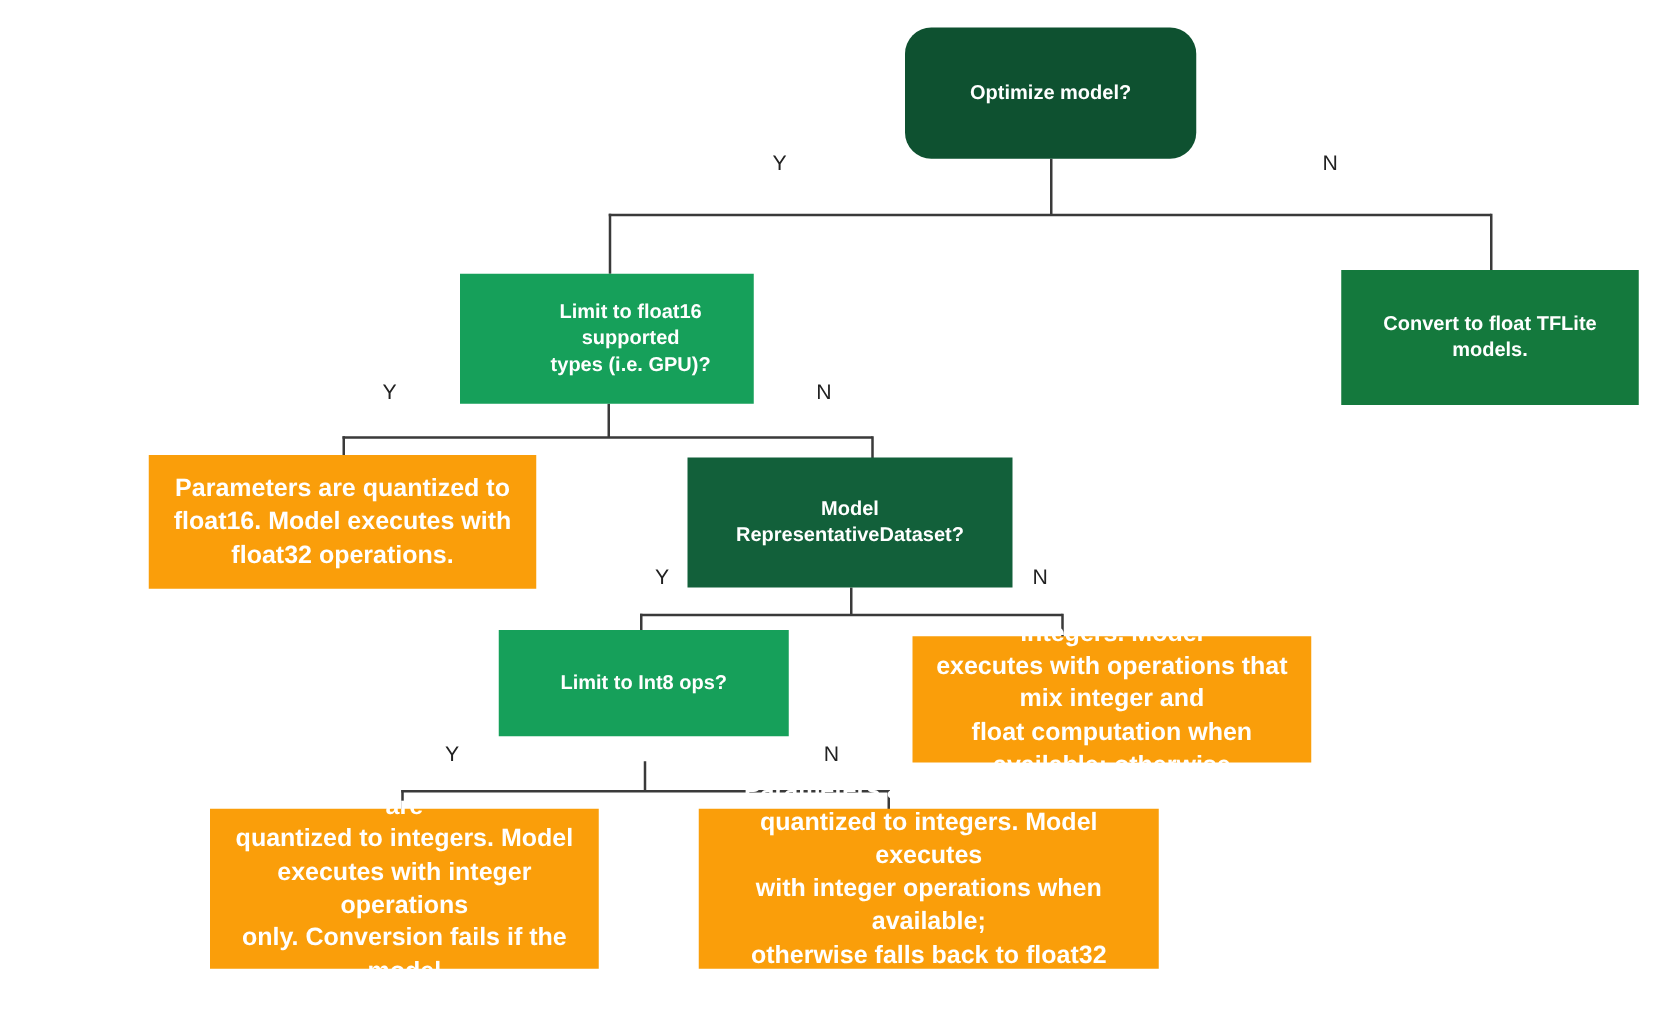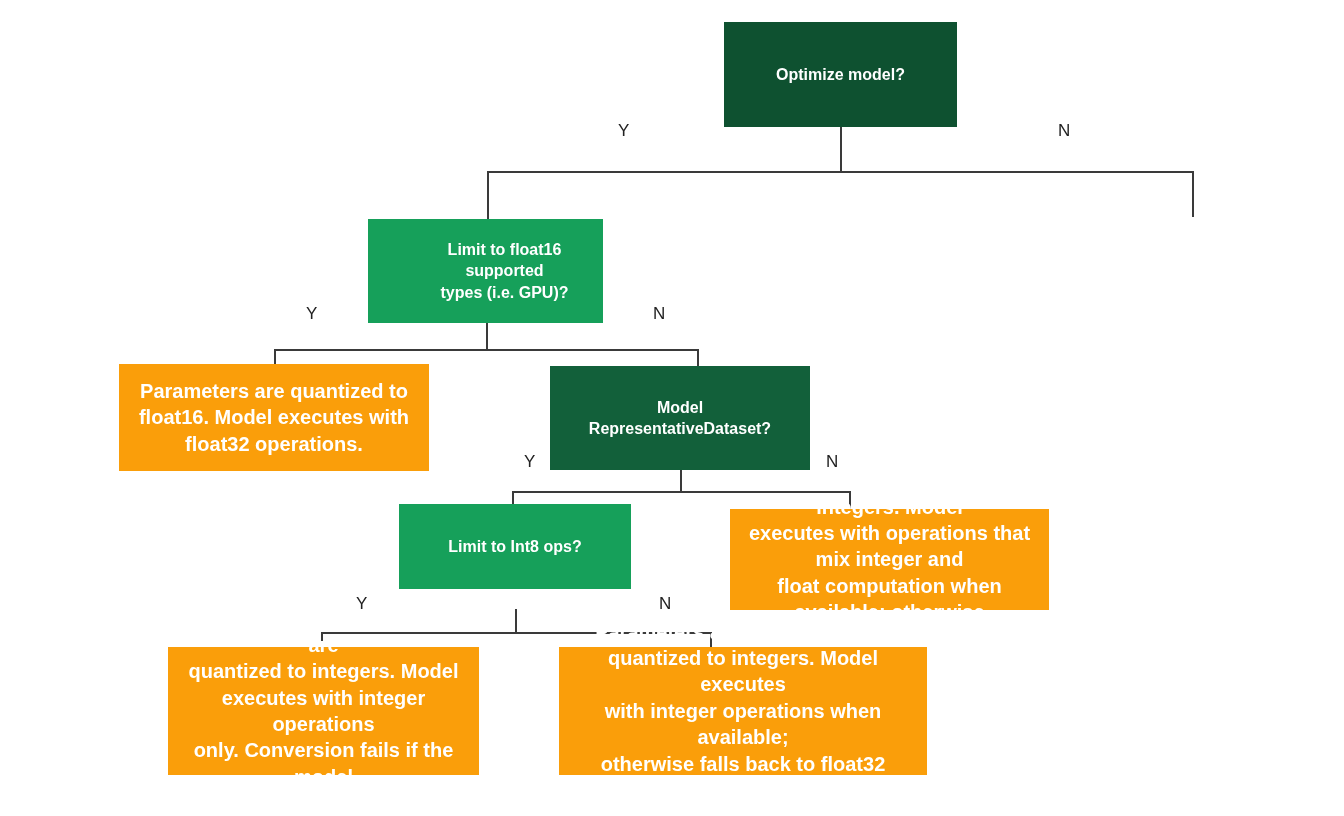--- a/index.html
+++ b/index.html
@@ -31,21 +31,21 @@
     line-height: 1.32;
     padding: 6px 10px;
     -webkit-font-smoothing: antialiased;
   }
   .node .txt {
     display: block;
     width: 100%;
     white-space: pre-line;
   }
 
-  .node.decision-root { background: #0E5130; font-size: 16px; }
+  .node.decision-root { background: #0E5130; font-size: 16px; border-radius: 21px; }
   .node.decision-bright { background: #16A05A; font-size: 16px; }
   .node.decision-dark { background: #12603A; font-size: 16px; }
   .node.terminal-green { background: #14793D; font-size: 16px; }
   .node.terminal-orange { background: #FA9E0A; font-size: 20px; }
 
   
   .edge {
     position: absolute;
     background: #3a3a3a;
   }
@@ -83,20 +83,24 @@
     <div class="edge h" style="left: 321px; top: 632px; width: 390px;"></div>
     <div class="edge v" style="left: 321px; top: 632px; height: 16px;"></div>
     <div class="edge v" style="left: 710px; top: 632px; height: 16px;"></div>
     <div class="node decision-root" style="left: 724px; top: 22px; width: 233px; height: 105px;">
       <span class="txt">Optimize model?</span>
     </div>
     <div class="node decision-bright" style="left: 368px; top: 219px; width: 235px; height: 104px; padding-left: 48px;">
       <span class="txt">Limit to float16 supported
 types (i.e. GPU)?</span>
     </div>
+    <div class="node terminal-green" style="left: 1073px; top: 216px; width: 238px; height: 108px;">
+      <span class="txt">Convert to float TFLite
+models.</span>
+    </div>
     <div class="node terminal-orange" style="left: 119px; top: 364px; width: 310px; height: 107px;">
       <span class="txt">Parameters are quantized to
 float16. Model executes with
 float32 operations.</span>
     </div>
     <div class="node decision-dark" style="left: 550px; top: 366px; width: 260px; height: 104px;">
       <span class="txt">Model
 RepresentativeDataset?</span>
     </div>
     <div class="node decision-bright" style="left: 399px; top: 504px; width: 232px; height: 85px;">

